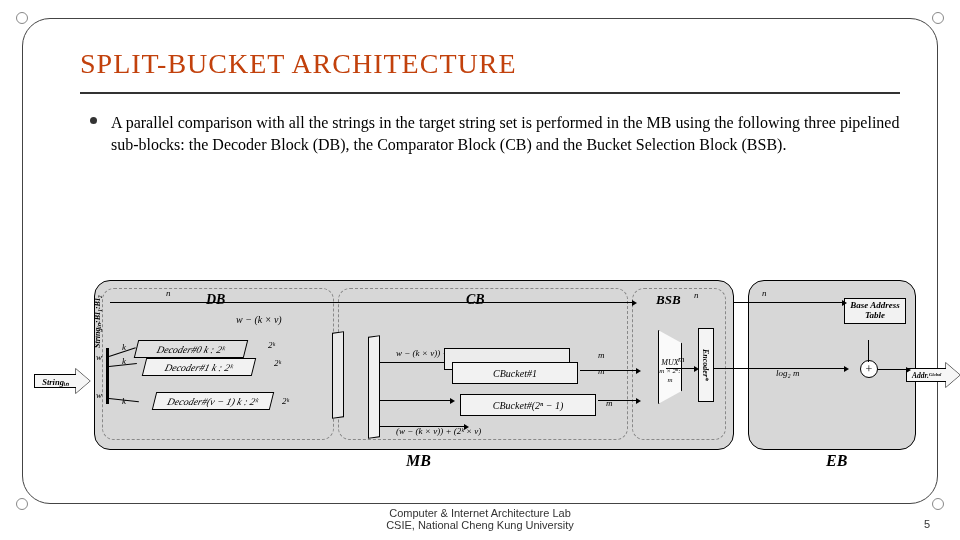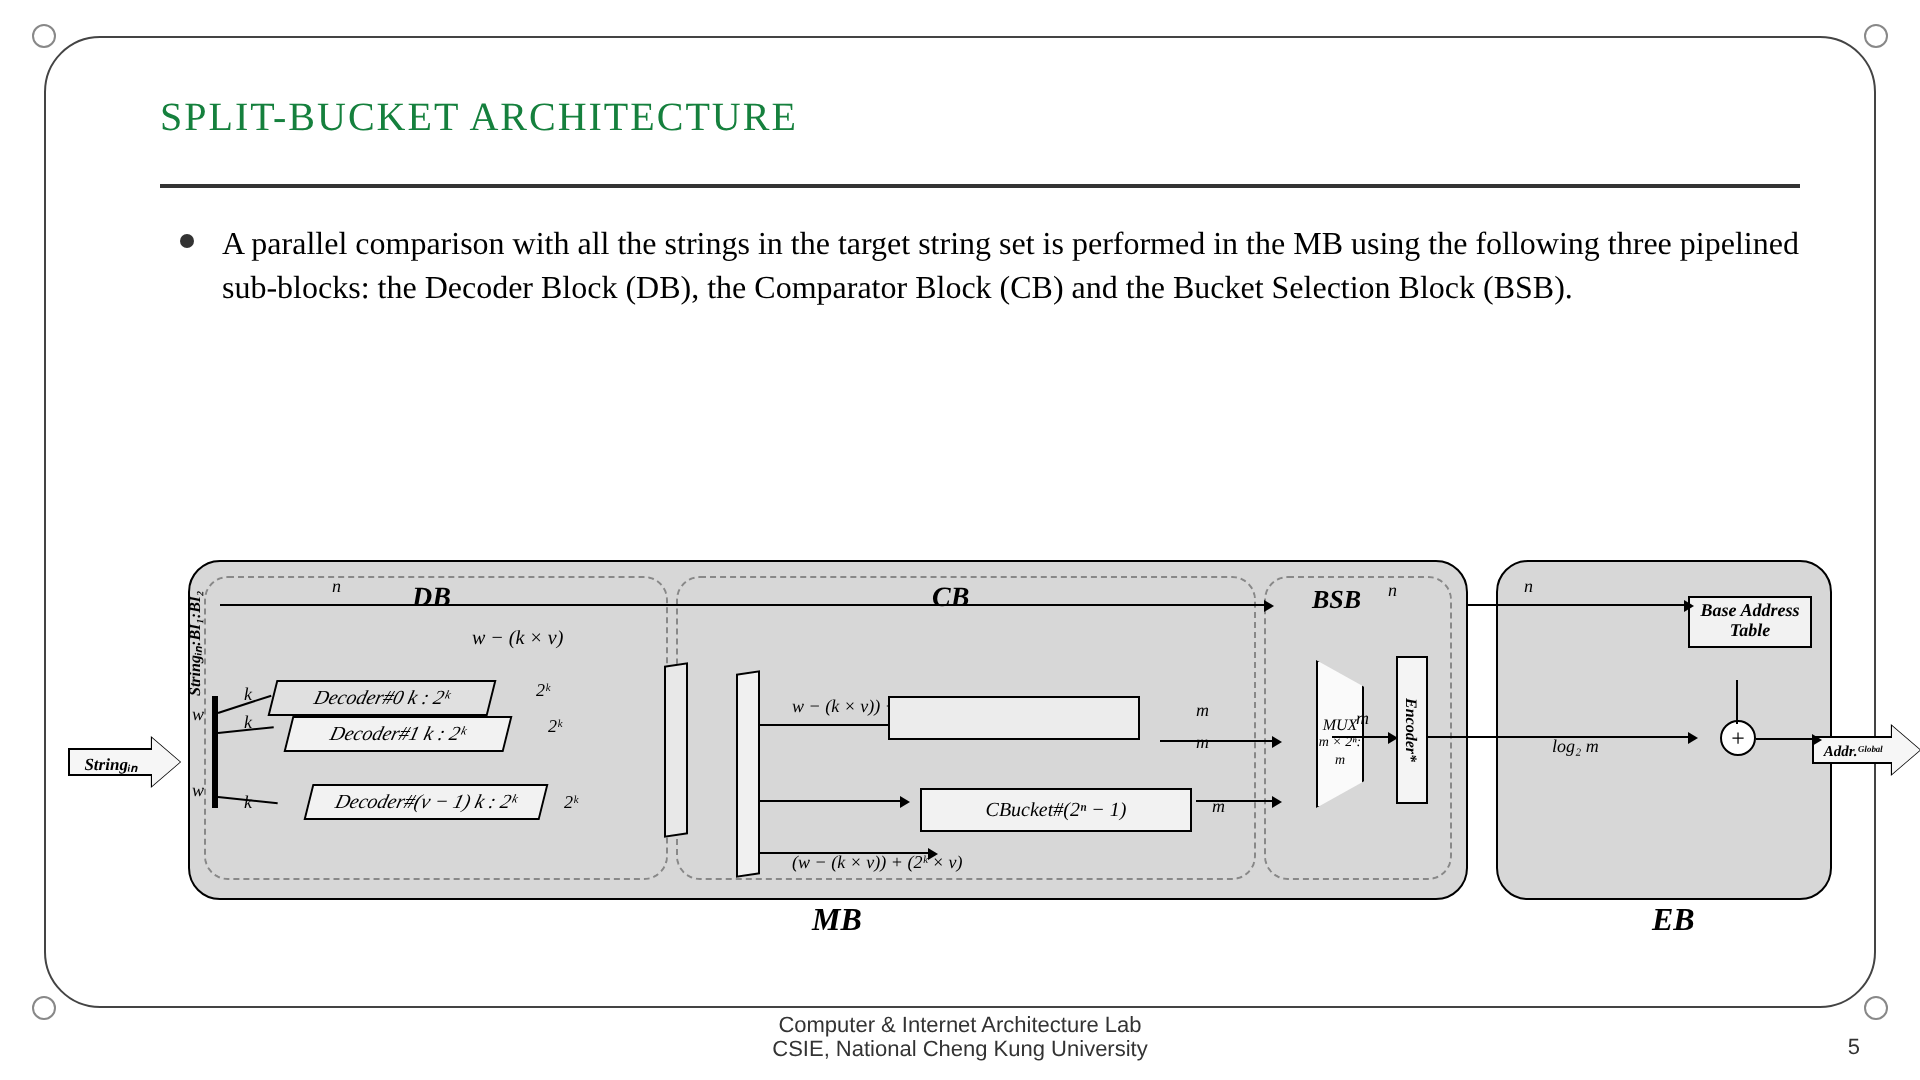--- a/index.html
+++ b/index.html
@@ -29,22 +29,22 @@
     background: #fff;
   }
   .cb-tl { top: 12px; left: 16px; }
   .cb-tr { top: 12px; right: 16px; }
   .cb-bl { bottom: 30px; left: 16px; }
   .cb-br { bottom: 30px; right: 16px; }
   .title {
     position: absolute;
     left: 80px;
     top: 48px;
-    font-size: 20px;
-    color: #15803d;
+    font-size: 28px;
+    color: #c2410c;
     letter-spacing: 1px;
   }
   .title-rule {
     position: absolute;
     left: 80px;
     right: 60px;
     top: 92px;
     height: 2px;
     background: #333;
   }
@@ -319,20 +319,21 @@
   <div class="para" style="left:296px; top:62px; width:12px; height:86px; transform:skewY(-8deg);"></div>
   <div class="para" style="left:332px; top:66px; width:12px; height:102px; transform:skewY(-8deg); background:#f0f0f0;"></div>
 
   <div class="arrow-h" style="left:344px; top:92px; width:70px;"></div>
   <div class="arrow-h" style="left:344px; top:130px; width:70px;"></div>
   <div class="arrow-h" style="left:344px; top:156px; width:84px;"></div>
   <span class="tiny-label" style="position:absolute; left:360px; top:78px;">w − (k × v)) + (2ᵏ × v)</span>
   <span class="tiny-label" style="position:absolute; left:360px; top:156px;text-align:right;">(w − (k × v)) + (2ᵏ × v)</span>
 
   <div class="box" style="left:408px; top:78px; width:126px; height:22px; background:#ececec;"></div>
+  <div class="box" style="left:416px; top:92px; width:126px; height:22px;">CBucket#1</div>
   <div class="box" style="left:424px; top:124px; width:136px; height:22px;">CBucket#(2ⁿ − 1)</div>
 
   <div class="arrow-h" style="left:544px; top:100px; width:56px;"></div>
   <div class="arrow-h" style="left:562px; top:130px; width:38px;"></div>
   <span class="tiny-label" style="position:absolute; left:562px; top:80px;">m</span>
   <span class="tiny-label" style="position:absolute; left:562px; top:96px;">m</span>
   <span class="tiny-label" style="position:absolute; left:570px; top:128px;">m</span>
 
   <div class="mux" style="left:606px; top:60px;">
     <span>MUX</span><br>

